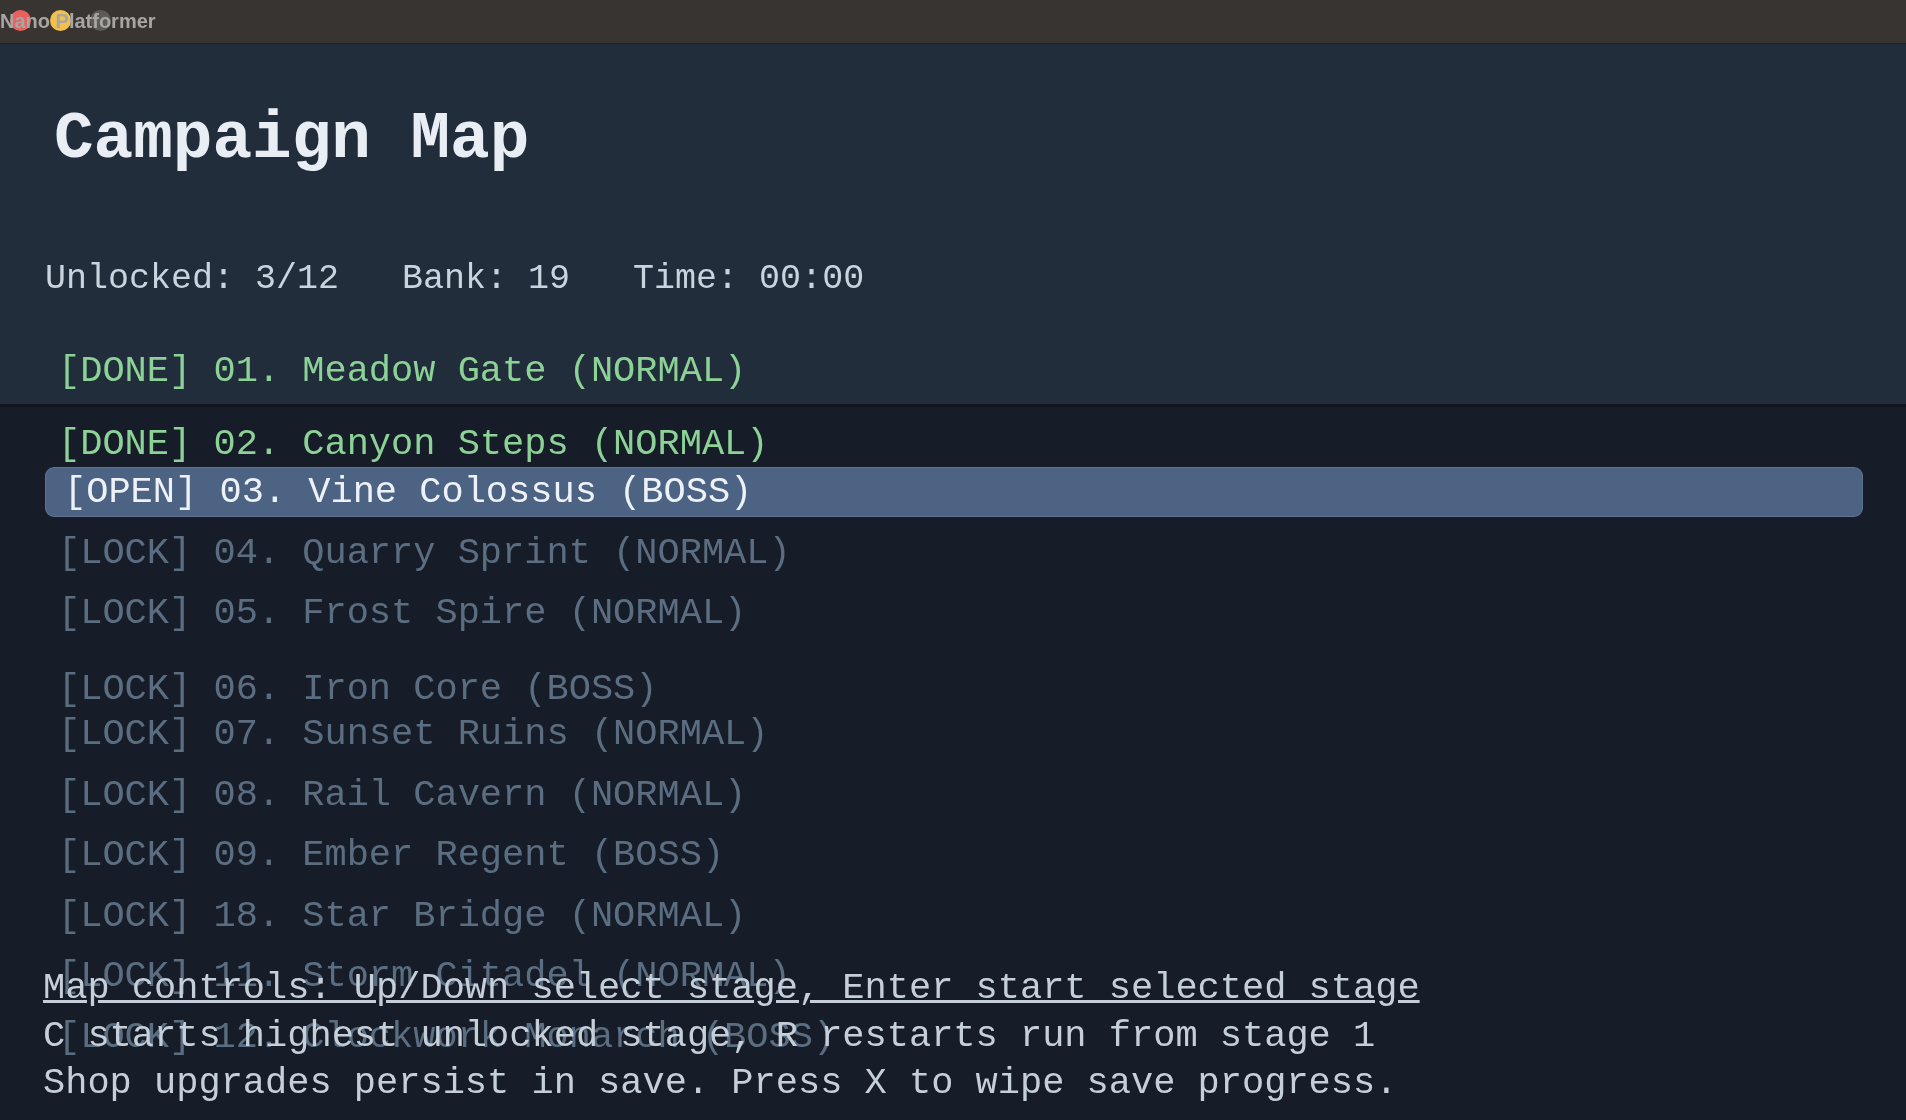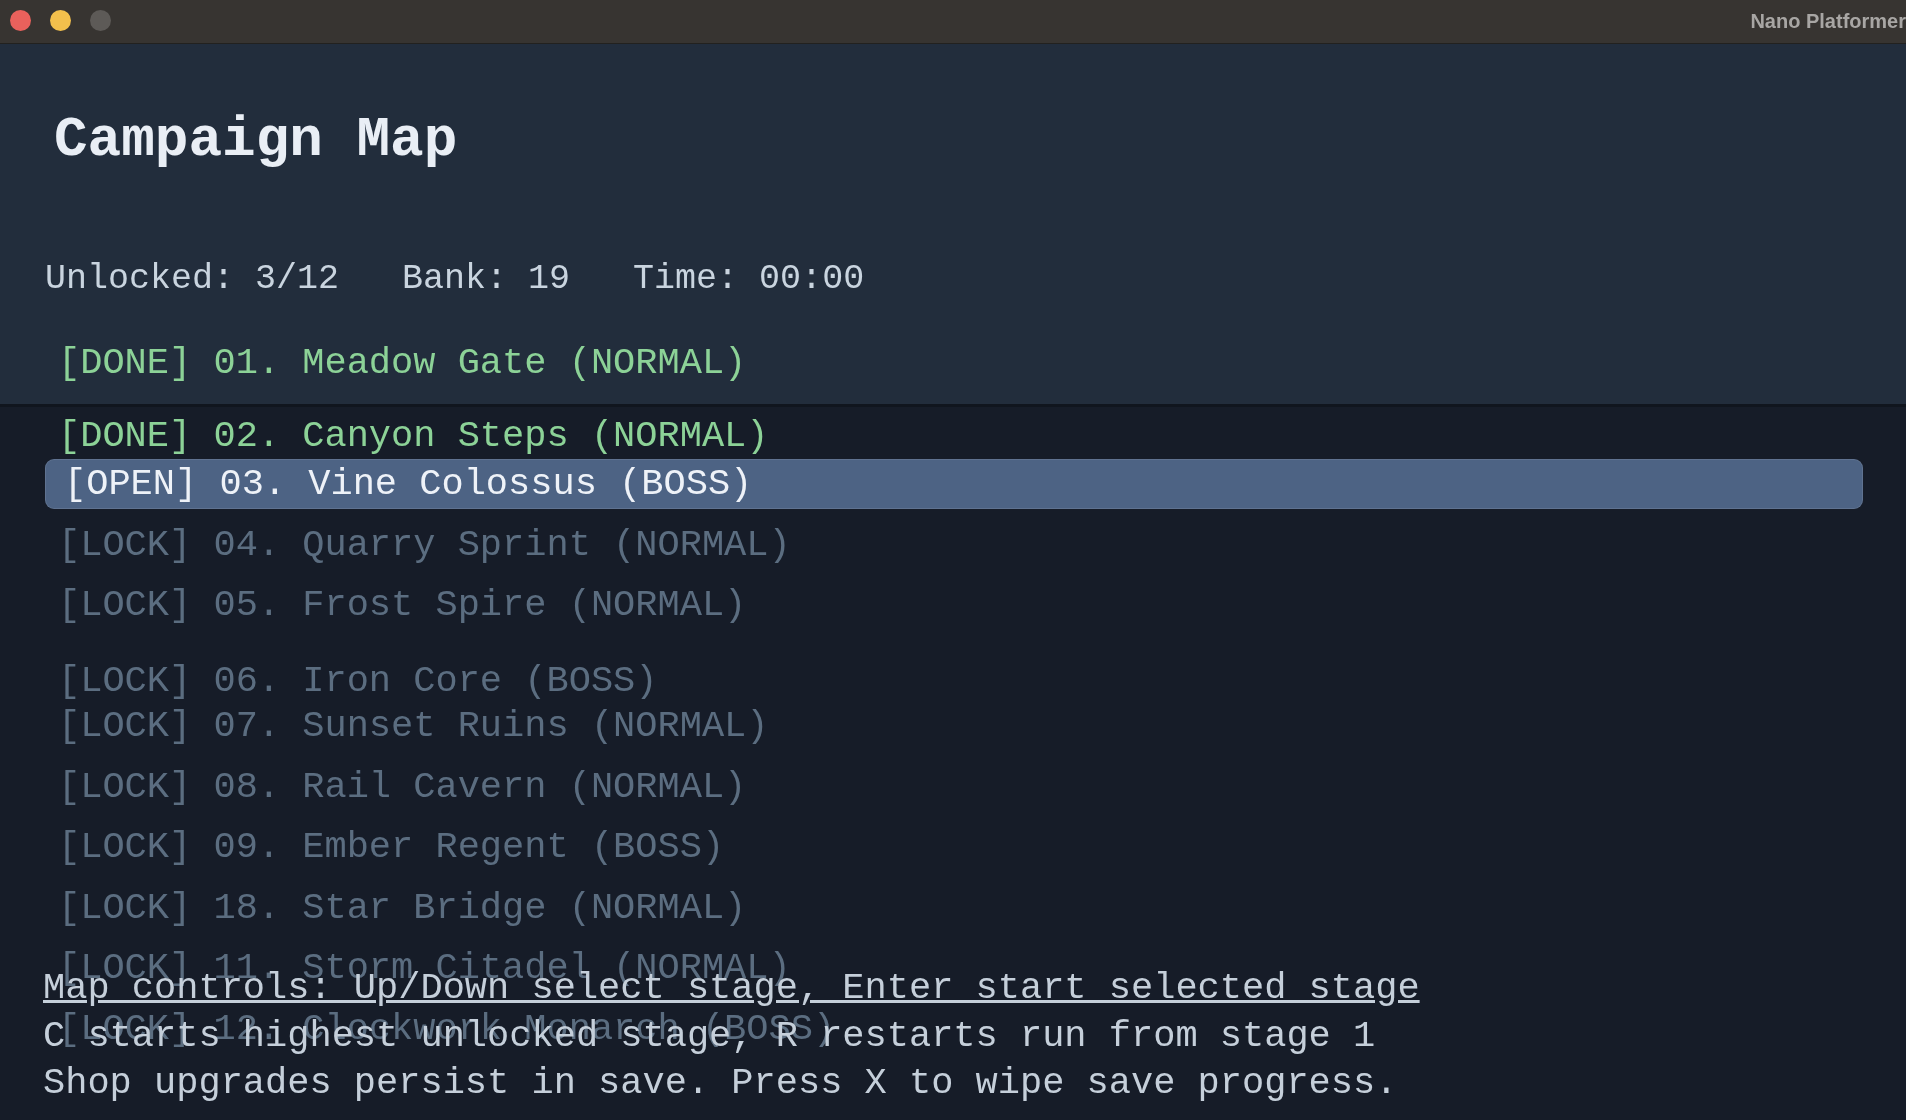--- a/index.html
+++ b/index.html
@@ -13,52 +13,52 @@
       #161c28 407px,#161c28 100%);
   }
   
   .titlebar{
     position:absolute;top:0;left:0;right:0;height:44px;
     background:#373431;border-bottom:1px solid #22211f;
     box-sizing:border-box;
   }
   .win-title{
     position:absolute;left:0;right:0;top:0;height:44px;line-height:42px;
-    text-align:right;
+    text-align:left;
     font-family:"Liberation Sans","DejaVu Sans",sans-serif;
     font-weight:bold;font-size:20px;color:#a8a6a4;
   }
   .light{
     position:absolute;top:10px;width:21px;height:21px;border-radius:50%;
     cursor:default;
   }
   .light.pos-0{left:10px;}
   .light.pos-1{left:50px;}
   .light.pos-2{left:90px;}
   
   .page-title{
     position:absolute;left:54px;top:94px;margin:0;
-    font-size:56px;line-height:92px;font-weight:bold;color:#e9eef5;
+    font-size:66px;line-height:92px;font-weight:bold;color:#e9eef5;
     white-space:pre;
     text-align:right;
   }
   .subtitle{
     position:absolute;left:45px;top:196px;
     font-size:43px;line-height:46px;font-weight:bold;color:#dde5ee;
     white-space:pre;
   }
   .stats{
     position:absolute;left:45px;top:261px;
     font-size:35px;line-height:36px;color:#c9d4df;
     white-space:pre;
   }
   
   .stage-row{
     position:absolute;left:58px;height:50px;line-height:50px;
-    font-size:37px;white-space:pre;z-index:1;
+    font-size:37px;white-space:pre;z-index:1;margin-top:8px;
   }
   .stage-row.selected{
     left:45px;width:1799px;padding-left:19px;
     border-radius:9px;
     box-shadow:inset 0 0 0 1px rgba(255,255,255,0.10);
   }
   
   .footer-line{
     position:absolute;left:43px;height:48px;line-height:48px;
     font-size:37px;white-space:pre;z-index:5;

